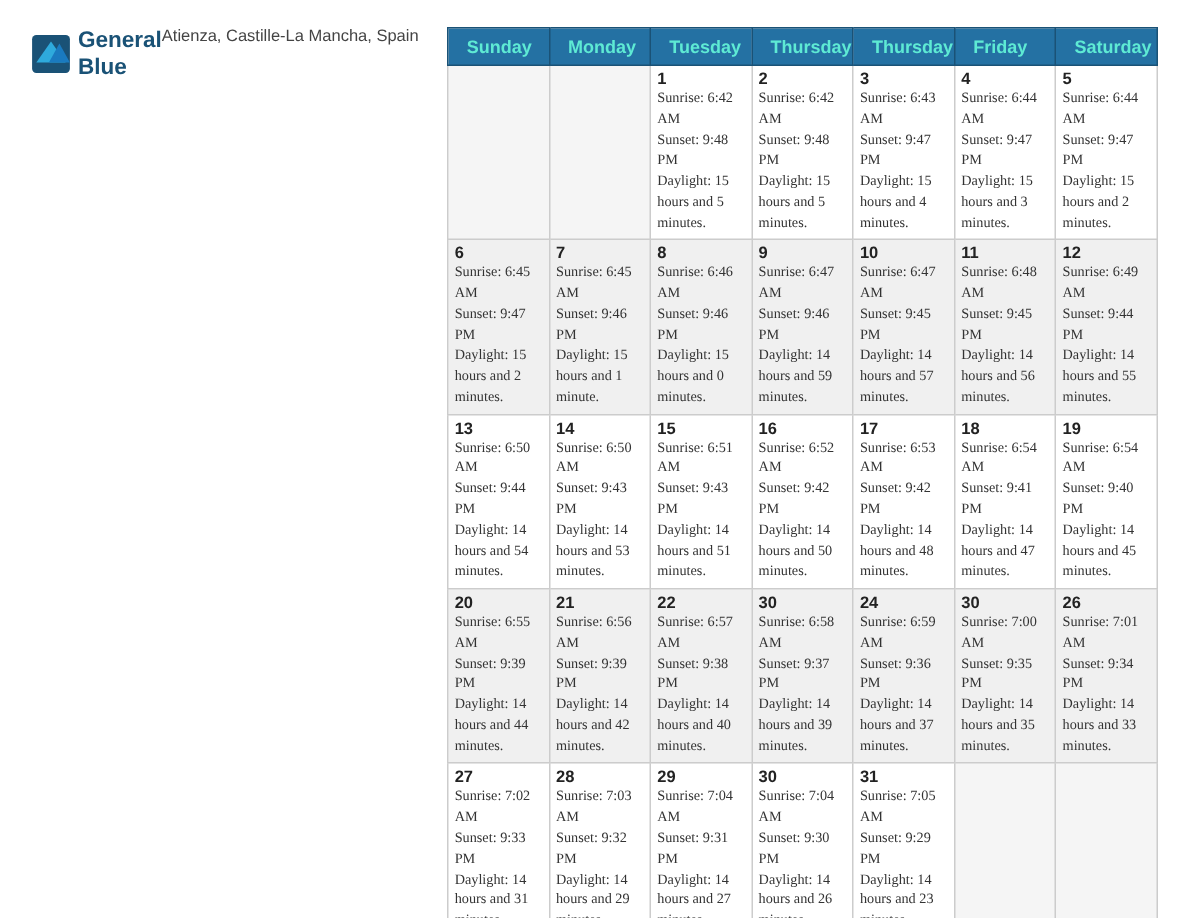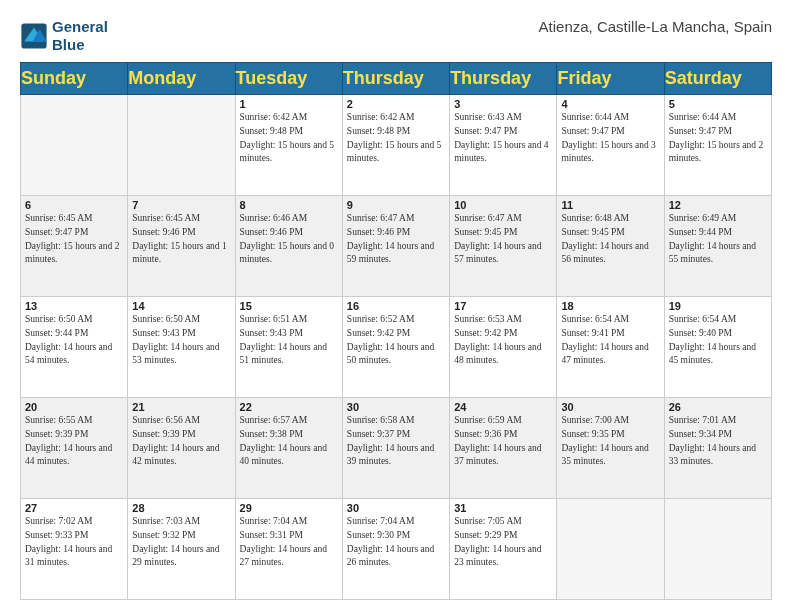--- a/index.html
+++ b/index.html
@@ -8,21 +8,22 @@
       height: 612px;
       font-family: Arial, sans-serif;
       background: #fff;
       overflow: hidden;
     }
     .page {
       width: 792px;
       height: 612px;
       padding: 18px 20px 12px 20px;
       display: flex;
-      flex-direction: column;
+      flex-direction: row;
+      gap: 19px;
     }
     .header {
       display: flex;
       justify-content: space-between;
       align-items: flex-start;
       margin-bottom: 8px;
     }
     .logo {
       display: flex;
       align-items: center;
@@ -40,36 +41,36 @@
     }
     .title-block {
       text-align: right;
     }
     .month-title {
       font-size: 36px;
       font-weight: bold;
       color: #1a3a5c;
     }
     .location-title {
-      font-size: 15px;
+      font-size: 11px;
       color: #444;
     }
     .calendar {
       flex: 1;
       border: 1px solid #ccc;
       border-collapse: collapse;
       width: 100%;
       table-layout: fixed;
     }
     .calendar th {
       background: #2471a3;
-      color: #fde047;
-      font-size: 18px;
-      font-weight: bold;
-      padding: 5px 0;
+      color: #5eead4;
+      font-size: 12px;
+      font-weight: bold;
+      padding: 5px 12px;
       text-align: left;
       border: 1px solid #1a5276;
     }
     .calendar td {
       vertical-align: top;
       border: 1px solid #ccc;
       padding: 3px 4px;
       font-size: 10px;
       color: #222;
       background: #fff;

